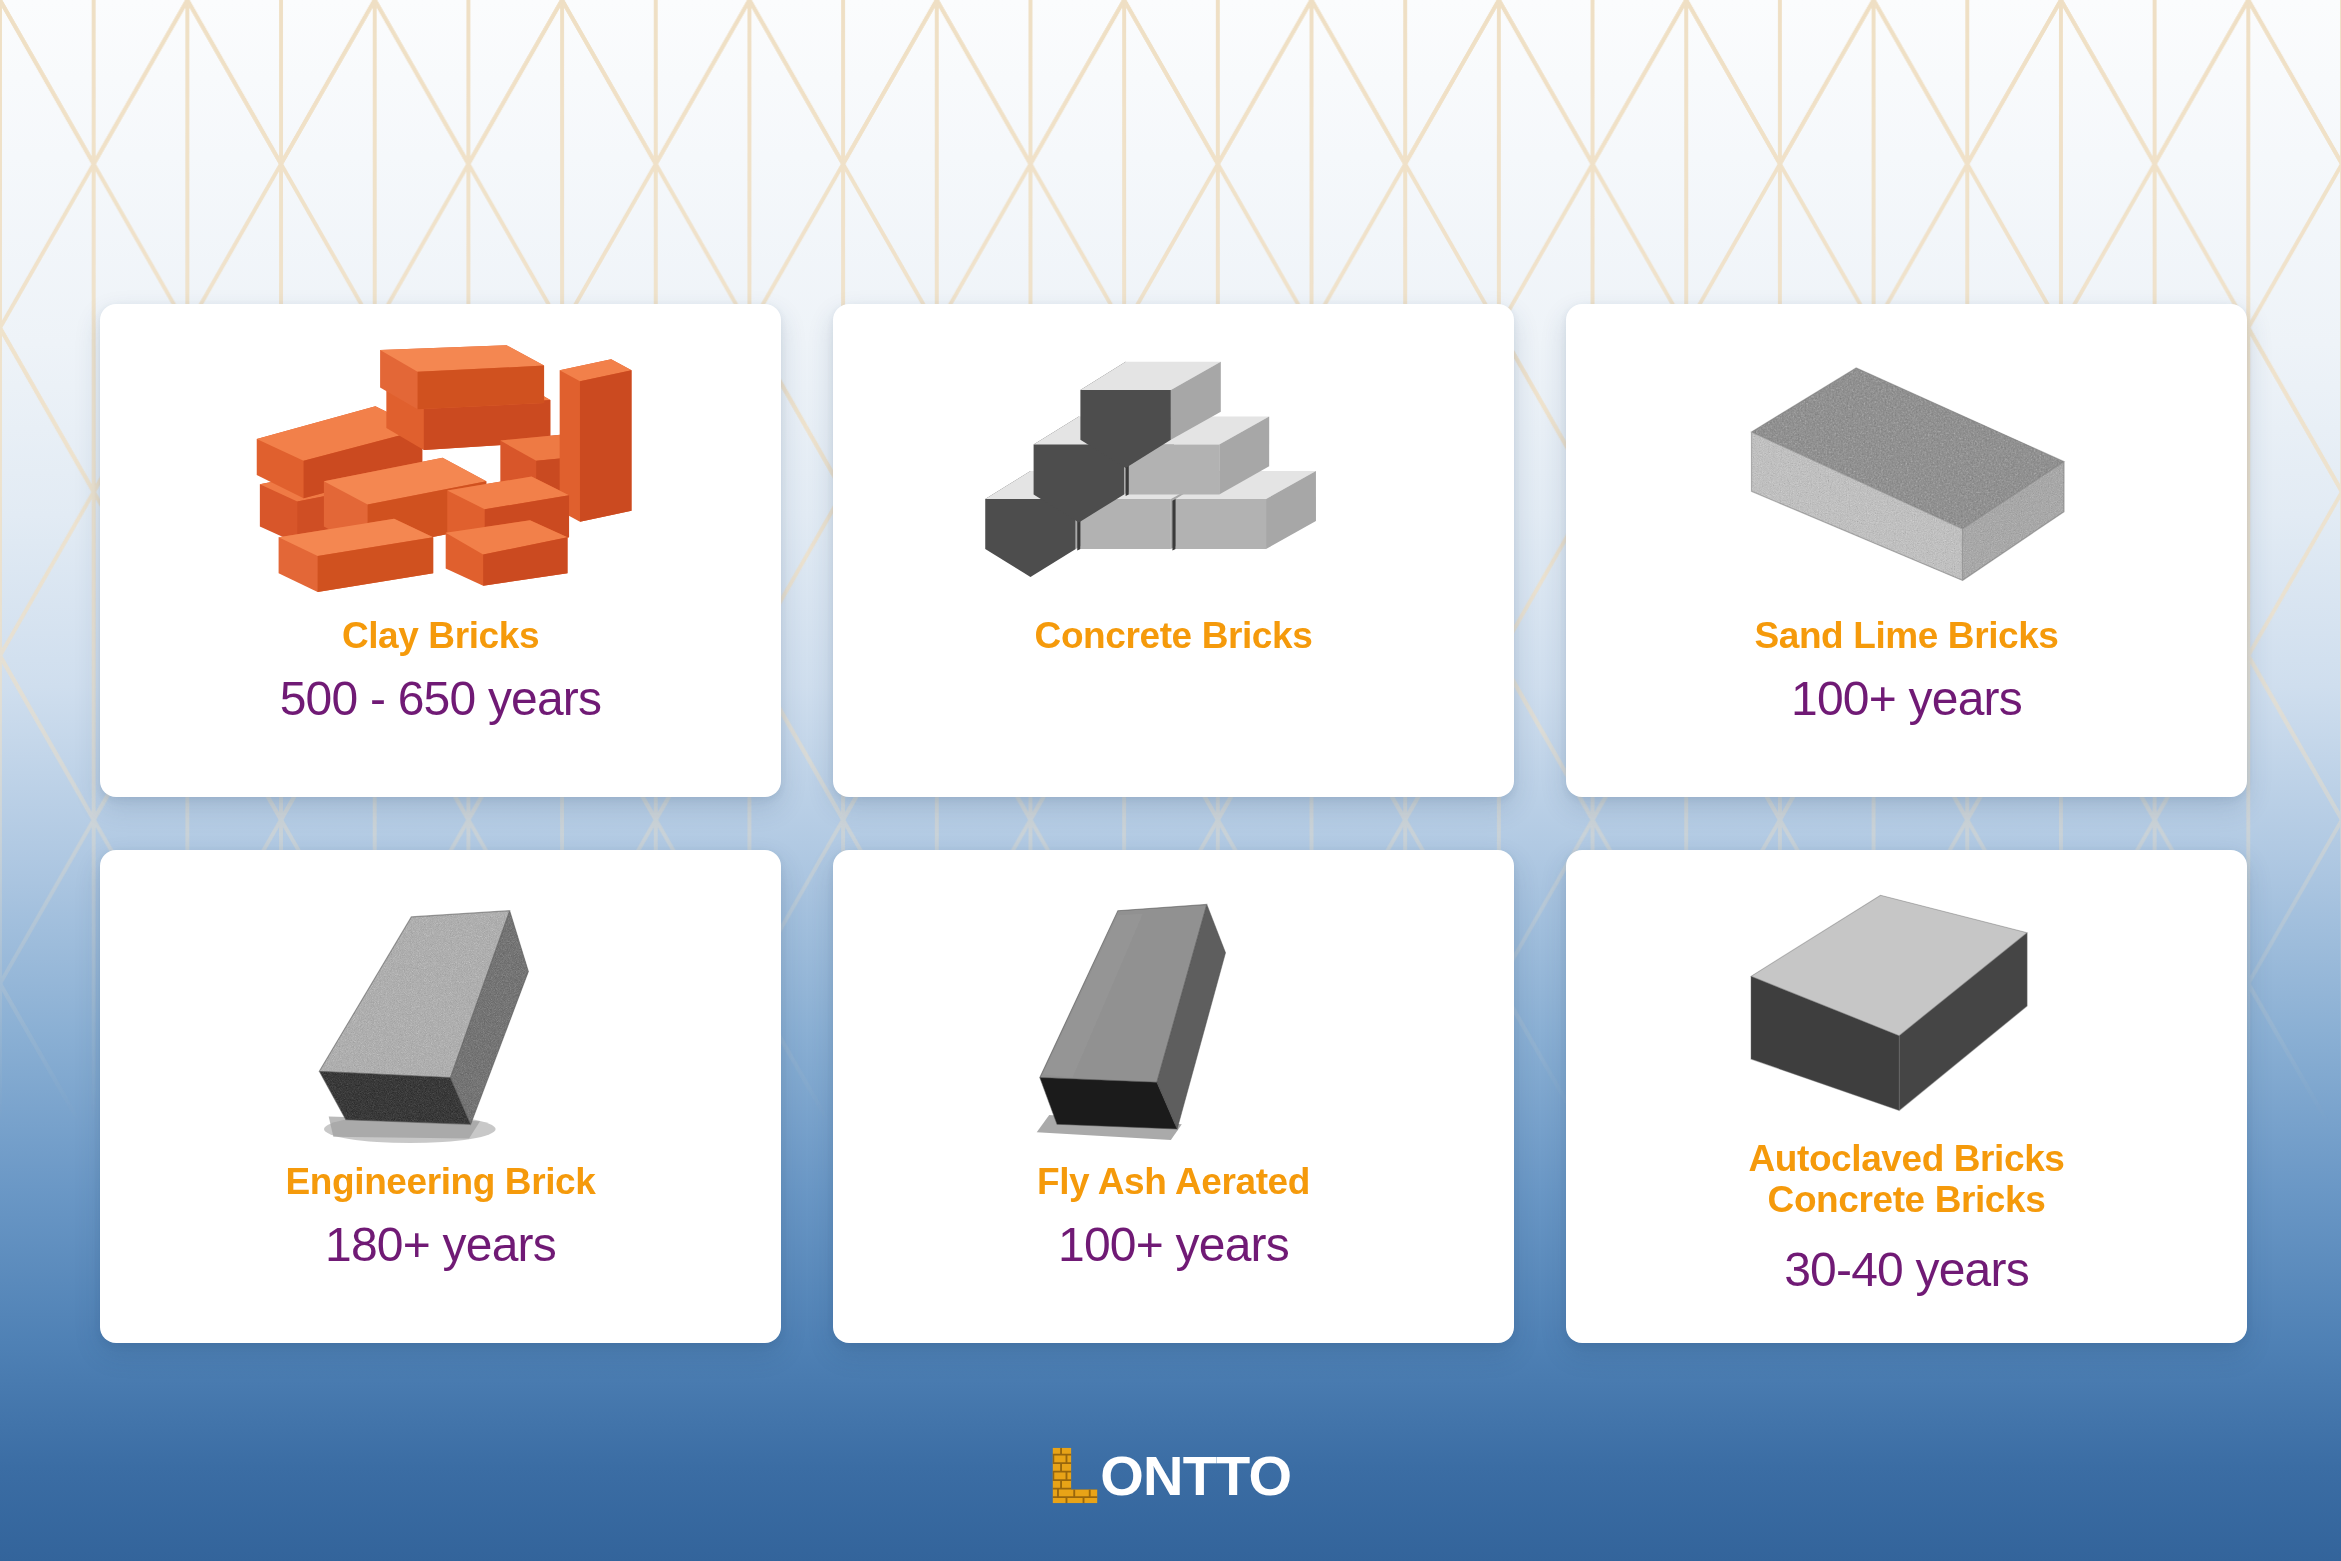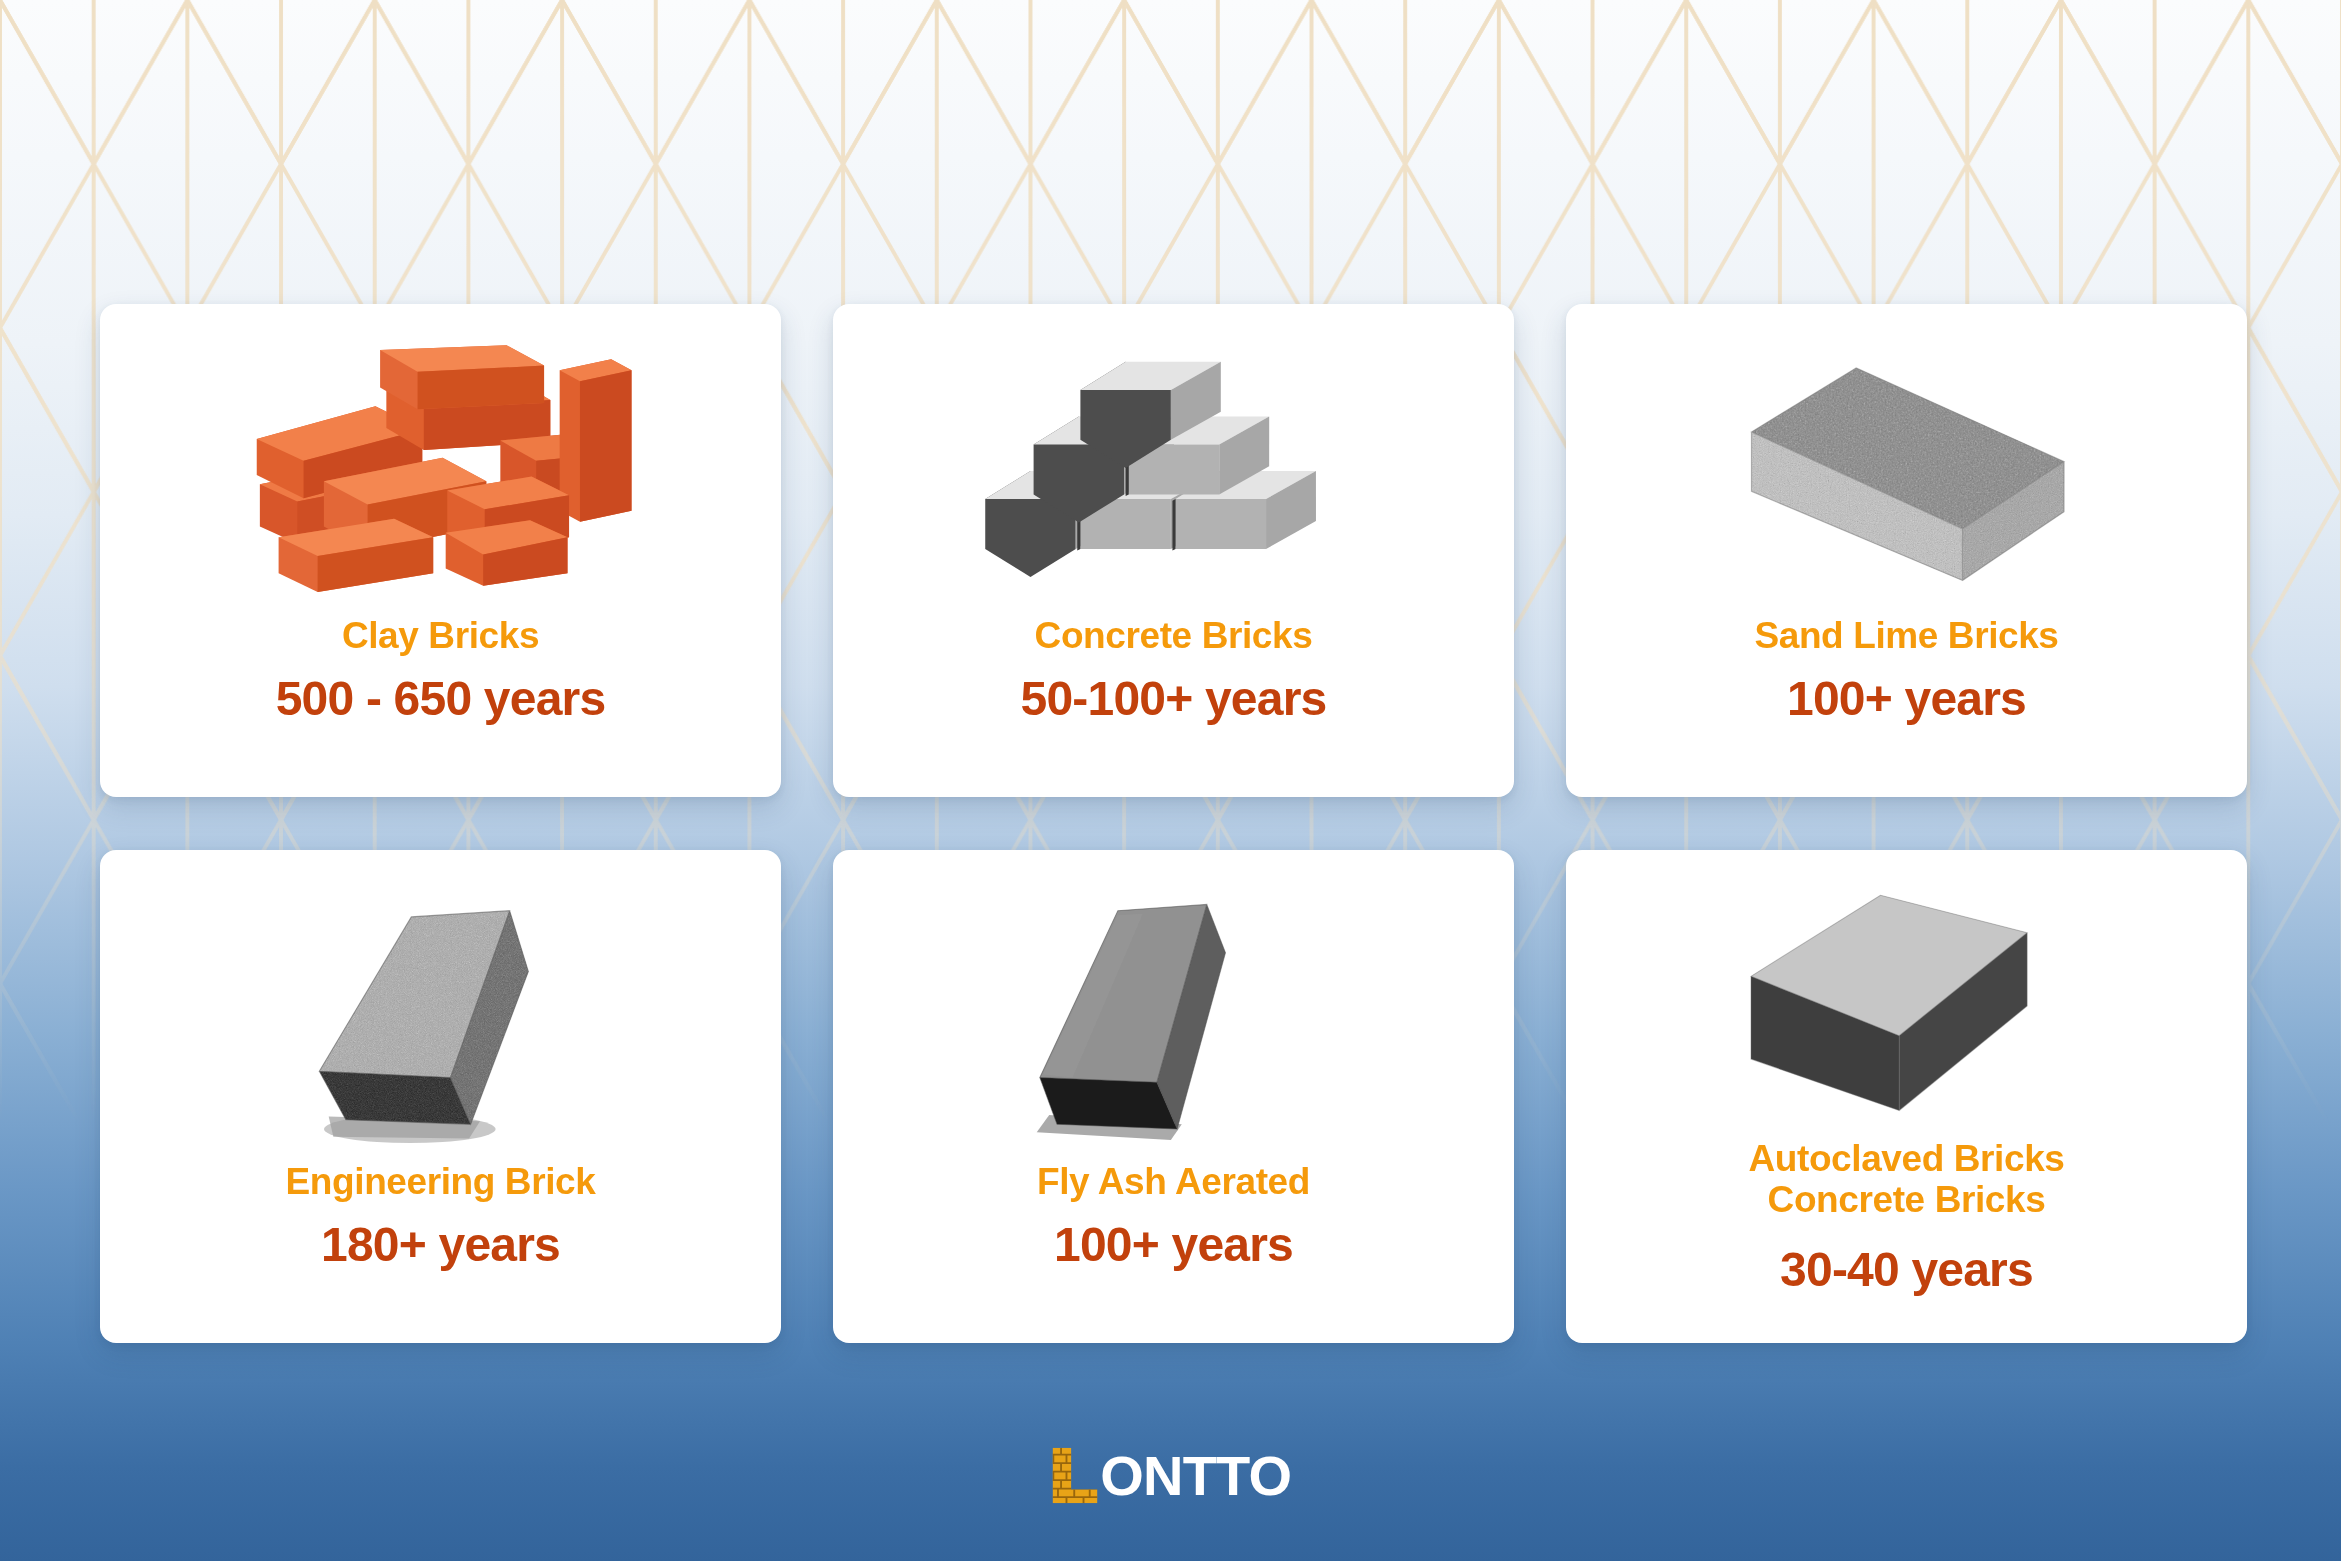--- a/index.html
+++ b/index.html
@@ -58,21 +58,21 @@
     height:281px; width:100%;
     display:flex; align-items:center; justify-content:center;
   }
   .art svg { display:block; }
   .card-title {
     font-size:37px; font-weight:700; color:#f59a0b;
     text-align:center; line-height:1.12; letter-spacing:-0.4px;
     margin-top:3.1px;
   }
   .card-value {
-    font-size:48px; font-weight:700; color:#c2410c;
+    font-size:48px; font-weight:400; color:#701a75;
     text-align:center; line-height:1.1; letter-spacing:-0.8px;
     margin-top:17px;
   }
   
   .card.two-line .art { height:258px; }
   .card.two-line .card-value { margin-top:24px; }
 
   
   #logo {
     position:absolute; left:0; bottom:56px; width:2342px;
@@ -209,21 +209,20 @@
 
             <g>
               <path d="M130 56 L188 20 L246 56 L246 120 L188 156 L130 120 Z" fill="#4d4d4d"></path>
               <path d="M130 56 L188 20 L310 20 L246 56 Z" fill="#e4e4e4"></path>
               <path d="M246 56 L310 20 L310 84 L246 120 Z" fill="#a7a7a7"></path>
             </g>
           </g>
         </svg>
       </div>
       <div class="card-title">Concrete Bricks</div>
-      <div class="card-value">50-100+ years</div>
     </div>
 
     <div class="card">
       <div class="art">
         <svg width="336" height="250" viewBox="0 0 430 320">
           <defs>
             <filter id="speckTop" x="-10%" y="-10%" width="130%" height="130%">
               <feTurbulence type="fractalNoise" baseFrequency="0.45" numOctaves="4" seed="7" result="n"></feTurbulence>
               <feColorMatrix in="n" type="saturate" values="0"></feColorMatrix>
               <feComponentTransfer>

